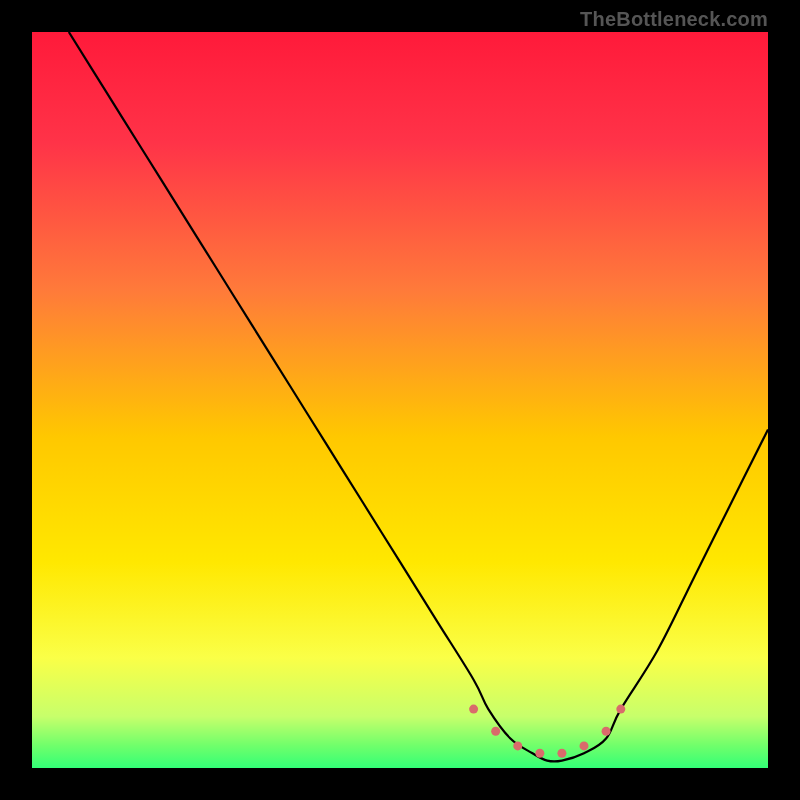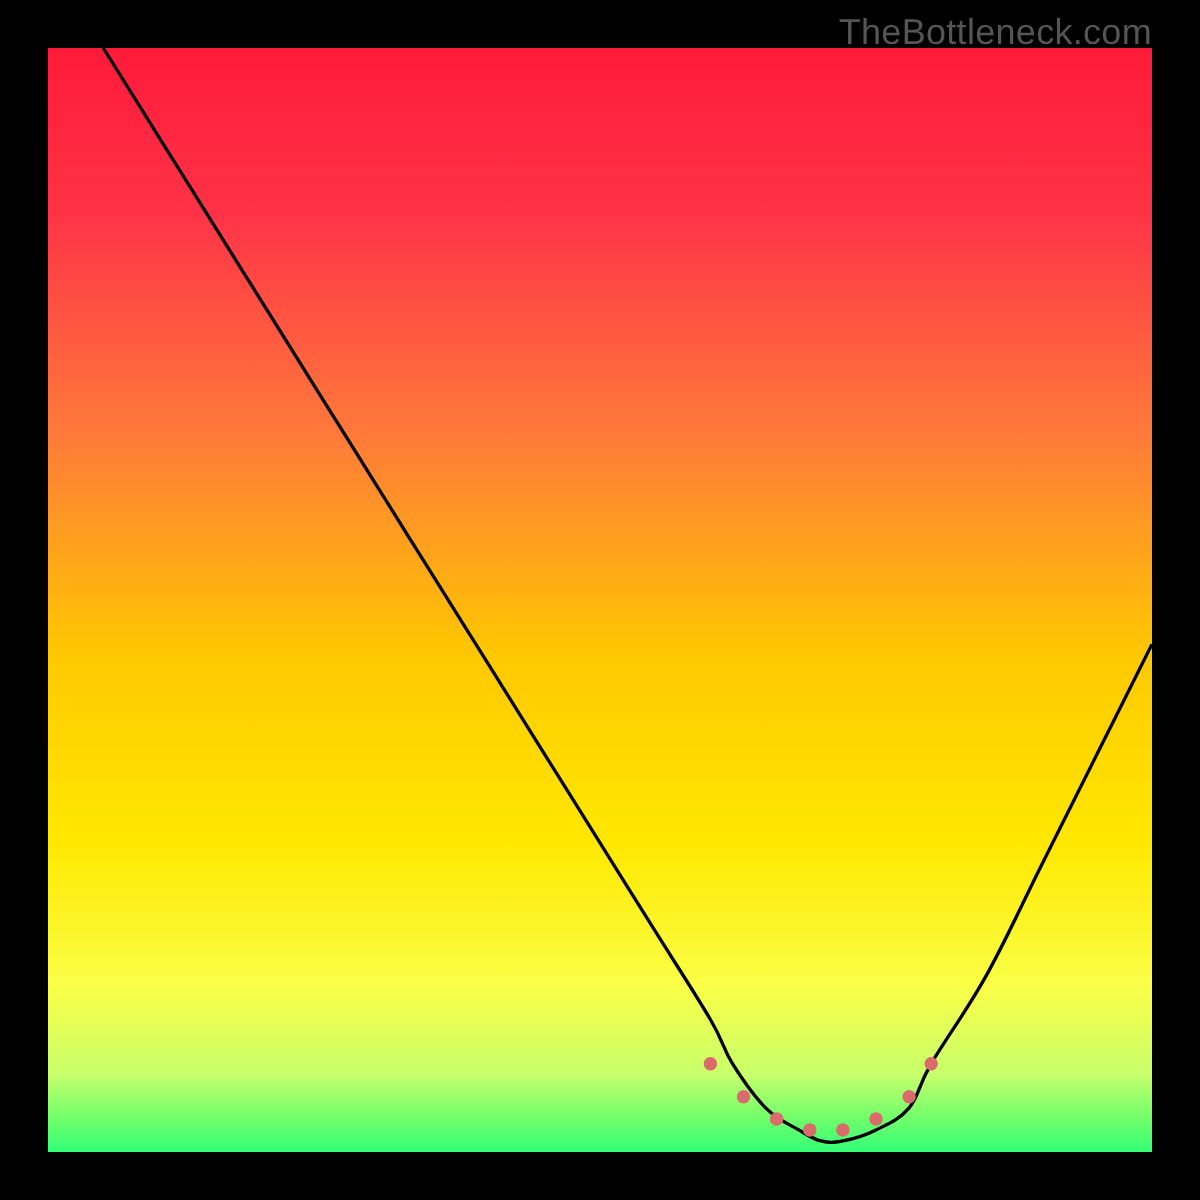--- a/index.html
+++ b/index.html
@@ -1,18 +1,18 @@
 <!DOCTYPE html>
 <html><head>
 <meta charset="utf-8">
 <style>
 * { margin: 0; padding: 0; box-sizing: border-box; }
 body { background: #000; width: 800px; height: 800px; position: relative; font-family: Arial, sans-serif; }
 .chart-container { position: absolute; top: 32px; left: 32px; width: 736px; height: 736px; }
-.watermark { position: absolute; top: 8px; right: 32px; color: #555; font-size: 24px; font-weight: 400; letter-spacing: 0.2px; }
+.watermark { position: absolute; top: 8px; right: 32px; color: #555; font-size: 20px; font-weight: 700; letter-spacing: 0.2px; }
 svg { position: absolute; top: 0; left: 0; }
 </style>
 </head>
 <body>
 
 <div class="watermark">TheBottleneck.com</div>
 
 <div class="chart-container">
   <svg width="736" height="736" viewBox="0 0 736 736">
     <defs>

